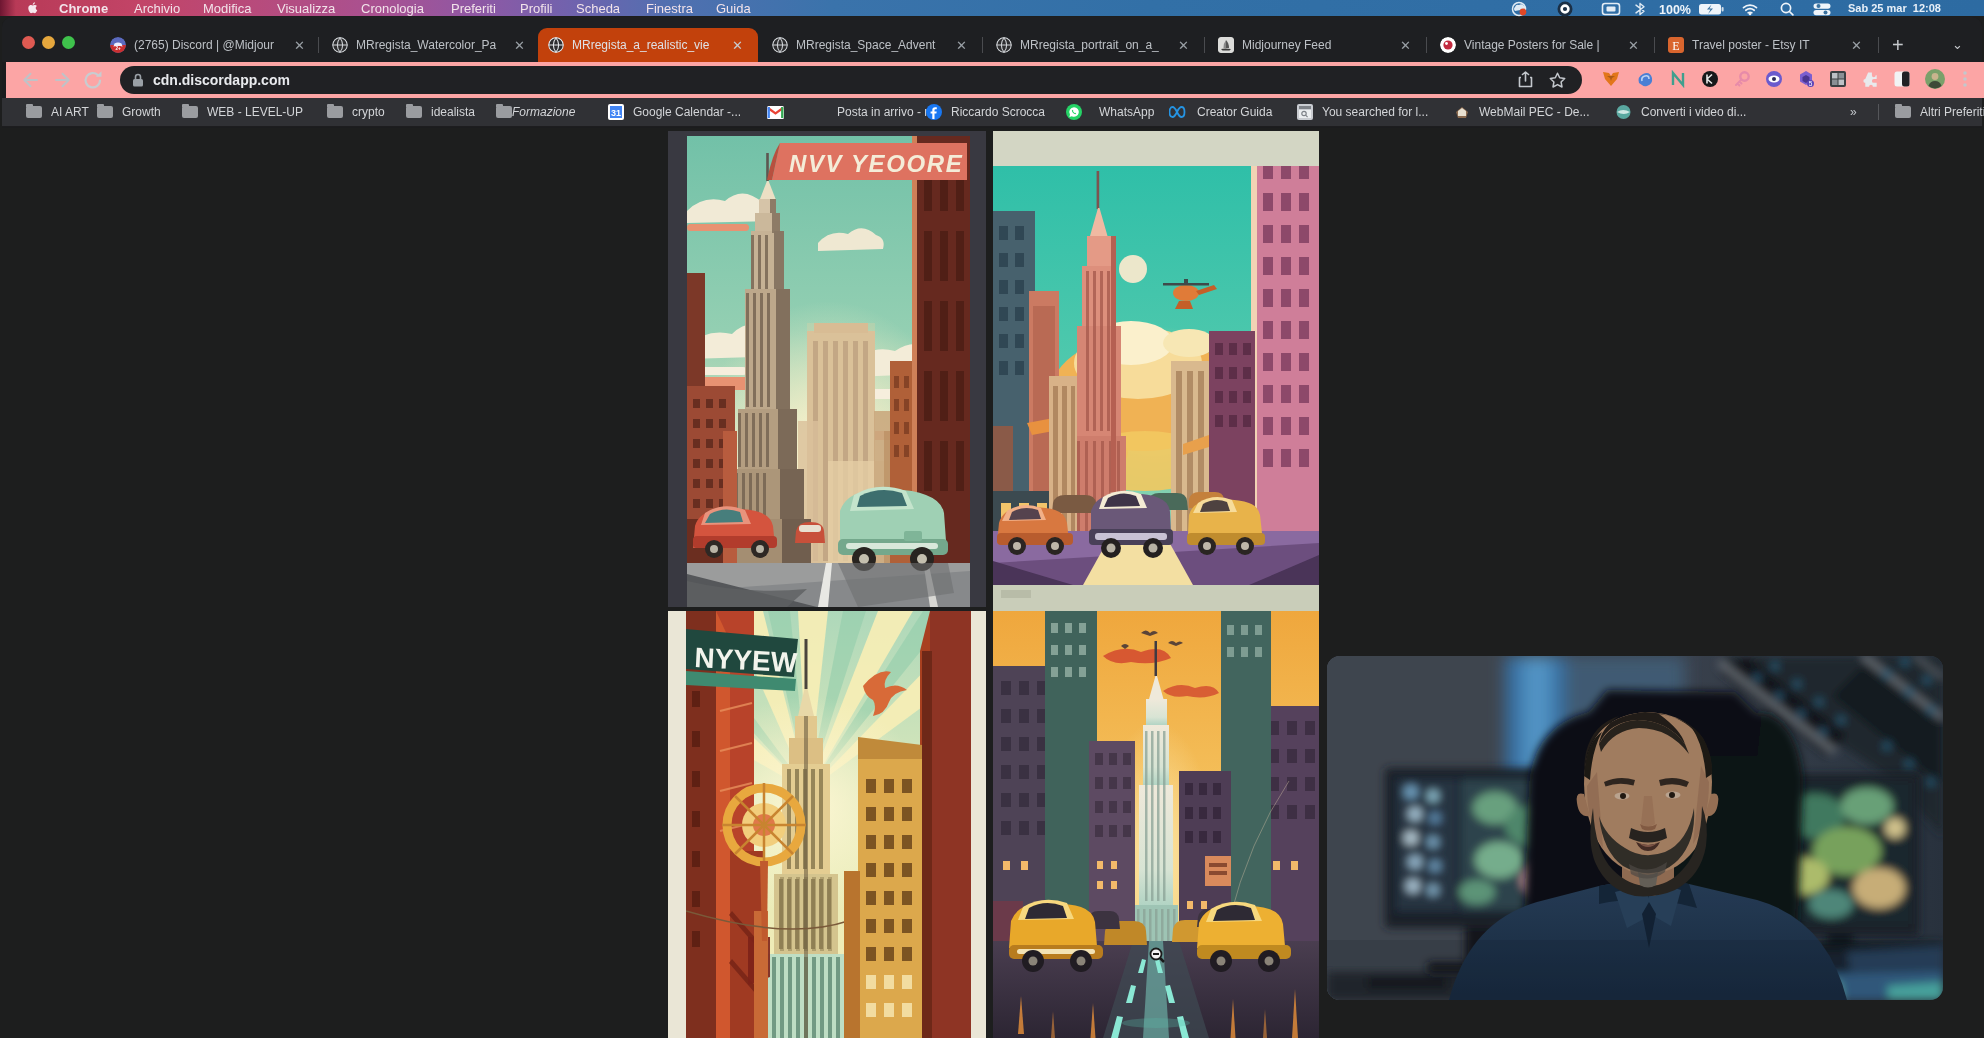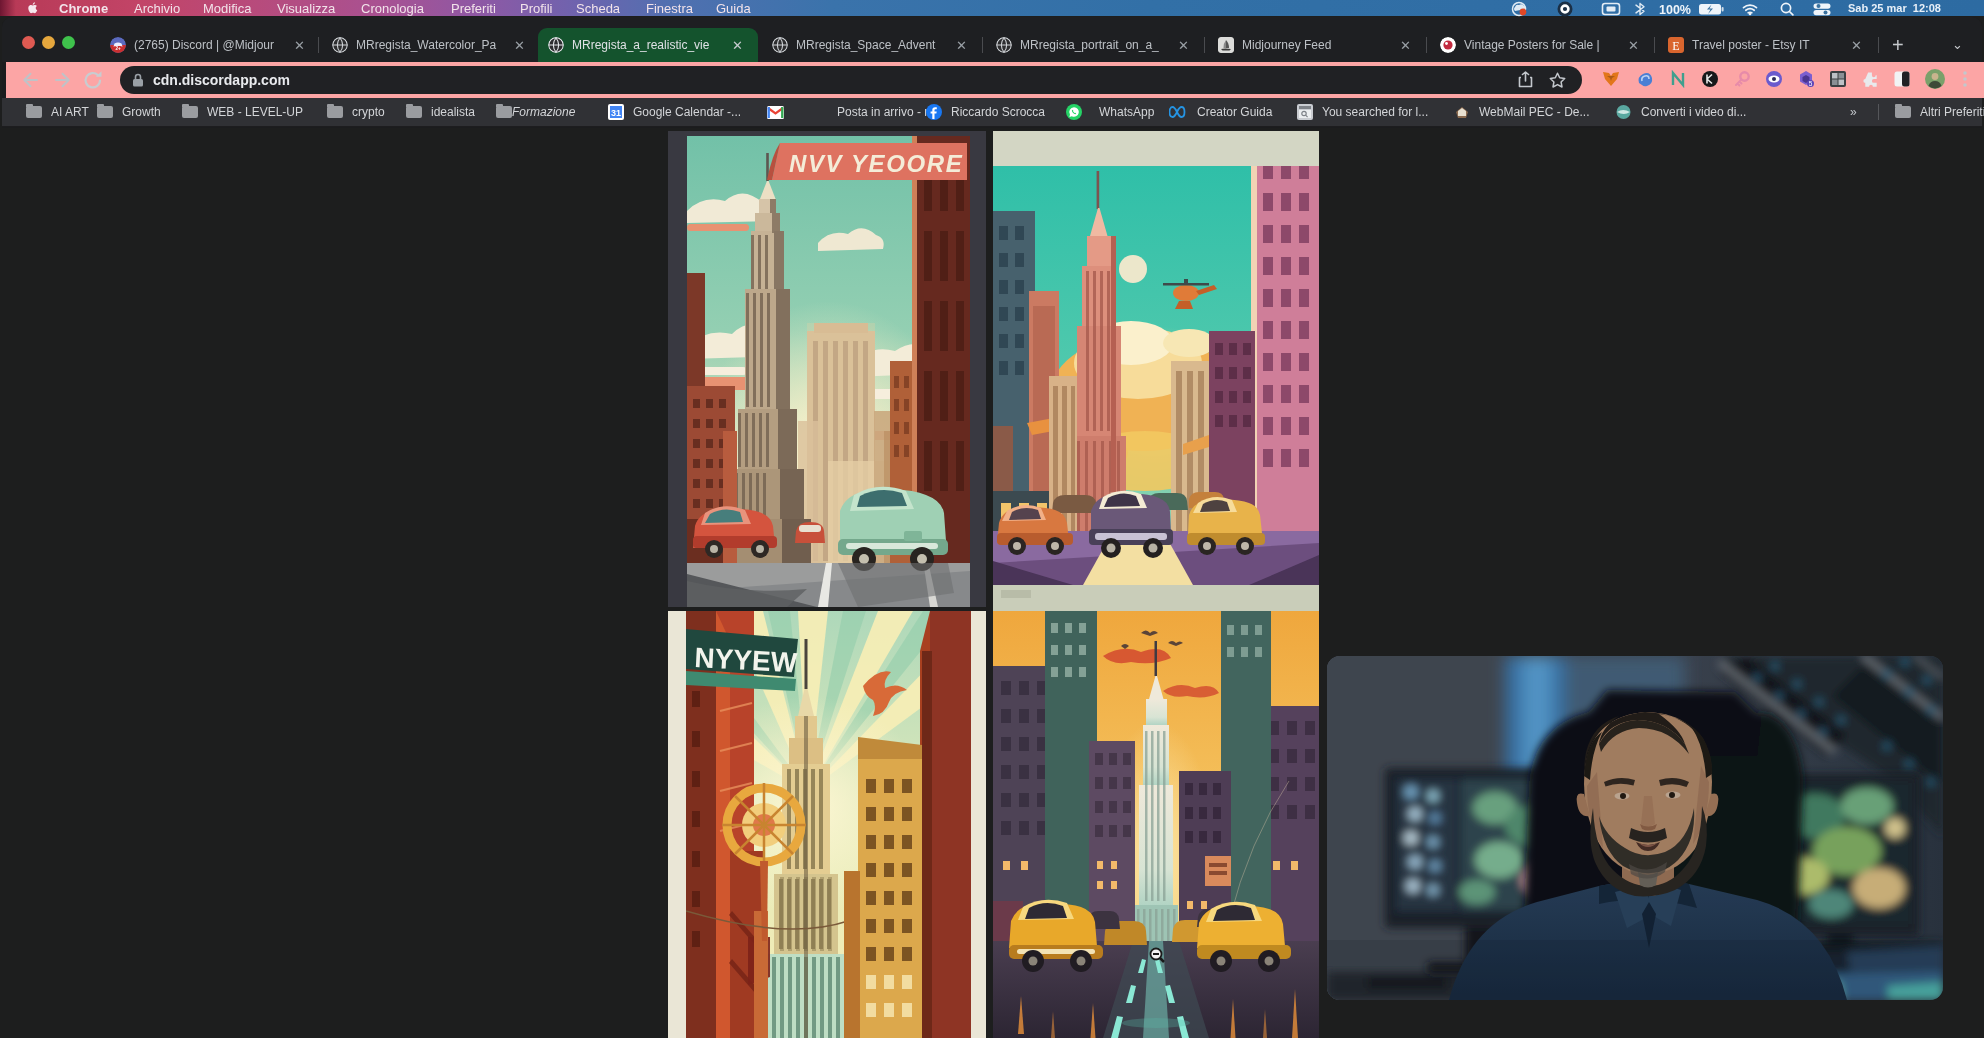--- a/index.html
+++ b/index.html
@@ -17,21 +17,21 @@
   #mright { position:absolute; top:0.5px; left:0; width:1984px; color:#e8f0f8; font-size:12.5px; display:flex; align-items:center; gap:0; }
 
   
   #win { position:absolute; left:2px; top:17px; width:1980px; height:1021px; background:#1b1c1e; border-radius:10px 10px 0 0; }
   #tabstrip { position:absolute; left:0; top:0; width:100%; height:45px; background:#1e1f22; border-radius:10px 10px 0 0; }
   .tl { position:absolute; top:19px; width:13px; height:13px; border-radius:50%; }
   #toolbar { position:absolute; left:4px; top:45px; width:100%; height:36px; background:#fca5a5; }
   #bookbar { position:absolute; left:0; top:81px; width:100%; height:29px; background:#303135; border-bottom:1px solid #1d1d1f;}
 
   .tab { position:absolute; top:11px; height:34px; display:flex; align-items:center; color:#bdc1c6; font-size:12px; }
-  .tab.active { background:#14532d; border-radius:9px 9px 0 0; color:#dfe1e5; }
+  .tab.active { background:#c2410c; border-radius:9px 9px 0 0; color:#dfe1e5; }
   .tab .ttl { overflow:hidden; white-space:nowrap; display:inline-block; }
   .tab .x { color:#9aa0a6; font-size:13px; margin-left:8px; }
   .tsep { position:absolute; top:20px; width:1px; height:16px; background:#4a4b4f; }
 
   .favc { width:16px; height:16px; border-radius:50%; display:inline-block; flex:none; }
   #urlbar { position:absolute; left:114px; top:4px; width:1462px; height:28px; background:#202124; border-radius:14px; color:#9aa0a6; font-size:13px; display:flex; align-items:center; }
   #urlbar .host { color:#e8eaed; font-weight:bold; font-size:14px;}
   .extic { position:absolute; top:8px; width:18px; height:18px; }
 
   

